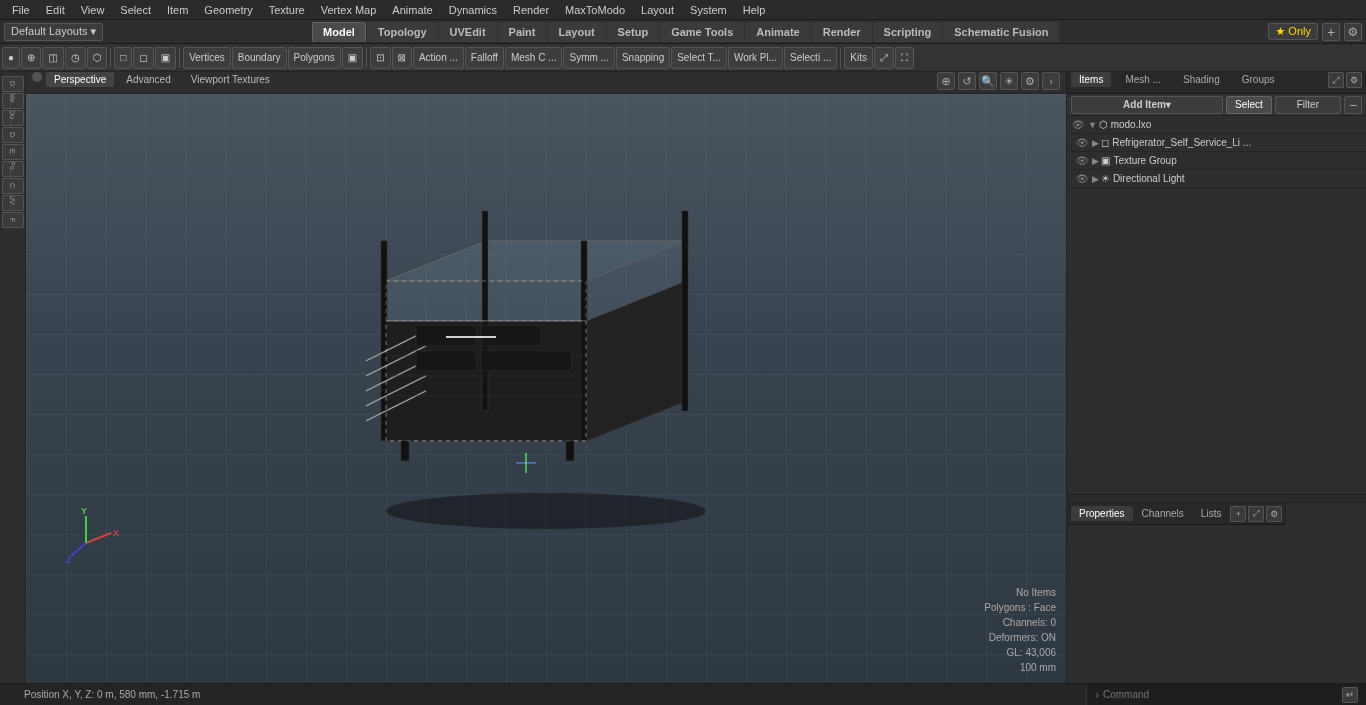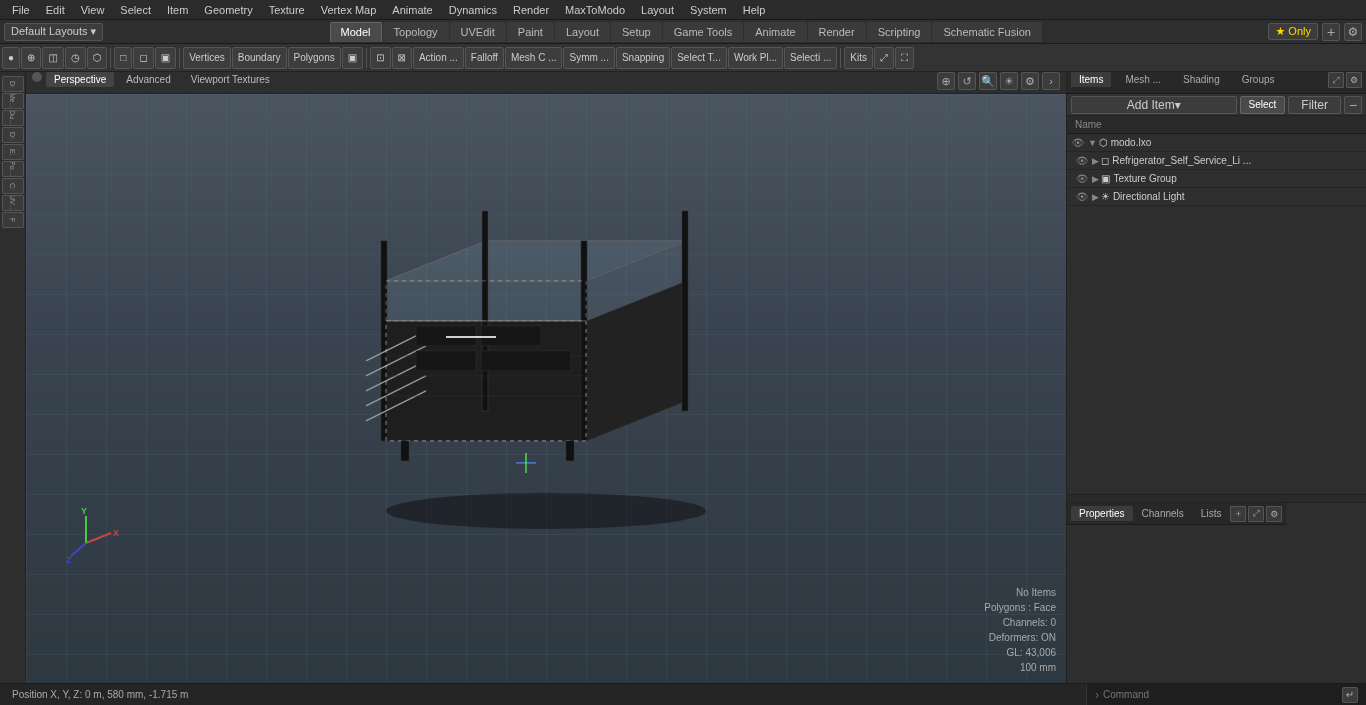--- a/index.html
+++ b/index.html
@@ -50,20 +50,21 @@
       border-radius: 2px;
       height: 18px;
       cursor: pointer;
     }
     .layout-tabs {
       display: flex;
       align-items: center;
       flex: 1;
       justify-content: center;
       gap: 1px;
+      font-weight: bold;
     }
     .layout-tab {
       padding: 2px 10px;
       font-size: 11px;
       color: #bbb;
       cursor: pointer;
       background: #3a3a3a;
       border-radius: 2px 2px 0 0;
       border: 1px solid transparent;
       height: 20px;
@@ -346,46 +347,47 @@
       gap: 3px;
       border-bottom: 1px solid #222;
     }
     .items-add-btn {
       flex: 1;
       height: 18px;
       background: #3c3c3c;
       border: 1px solid #555;
       border-radius: 2px;
       color: #ccc;
-      font-size: 12px;
-      display: flex;
-      align-items: center;
-      justify-content: center;
-      cursor: pointer;
+      font-size: 10px;
+      display: flex;
+      align-items: center;
+      justify-content: center;
+      cursor: pointer;
+      font-weight: bold;
     }
     .items-select-btn {
       height: 18px;
       padding: 0 8px;
       background: #4a4a4a;
       border: 1px solid #666;
       border-radius: 2px;
       color: #fff;
       font-size: 10px;
       cursor: pointer;
       display: flex;
       align-items: center;
     }
     .items-filter-btn {
       height: 18px;
-      padding: 0 12px;
+      padding: 0 21px;
       background: #3c3c3c;
       border: 1px solid #555;
       border-radius: 2px;
       color: #ccc;
-      font-size: 12px;
+      font-size: 10px;
       cursor: pointer;
       display: flex;
       align-items: center;
     }
     .items-minus {
       width: 18px;
       height: 18px;
       background: #3c3c3c;
       border: 1px solid #555;
       border-radius: 2px;
@@ -479,21 +481,21 @@
 
     
     #status-bar {
       height: 22px;
       background: #252525;
       display: flex;
       align-items: center;
       border-top: 1px solid #1a1a1a;
     }
     .status-pos {
-      padding: 0 12px;
+      padding: 0 24px;
       font-size: 10px;
       color: #aaa;
       flex: 1;
     }
     .status-command {
       height: 22px;
       width: 280px;
       background: #1e1e1e;
       border-left: 1px solid #333;
       display: flex;
@@ -730,23 +732,20 @@
       <div class="items-toolbar">
         <div class="items-add-btn">
           <span>Add Item</span>
           <span>▾</span>
         </div>
         <div class="items-select-btn">Select</div>
         <div class="items-filter-btn">Filter</div>
         <div class="items-minus">−</div>
       </div>
 
-      <div class="items-list-header">
-        <span class="items-col-name">Name</span>
-      </div>
 
       <div class="items-list">
 
         <div class="item-row">
           <div class="item-vis">
             <span class="eye-icon">👁</span>
           </div>
           <span class="item-arrow">▼</span>
           <span class="item-icon">⬡</span>
           <span class="item-label">modo.lxo</span>

